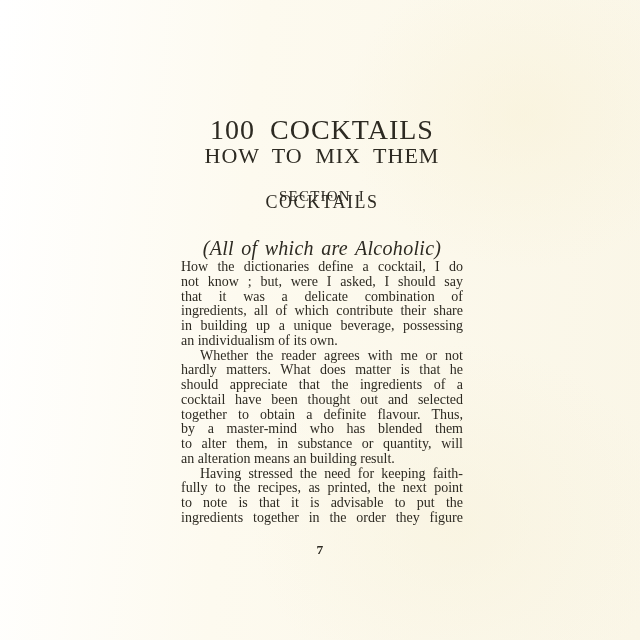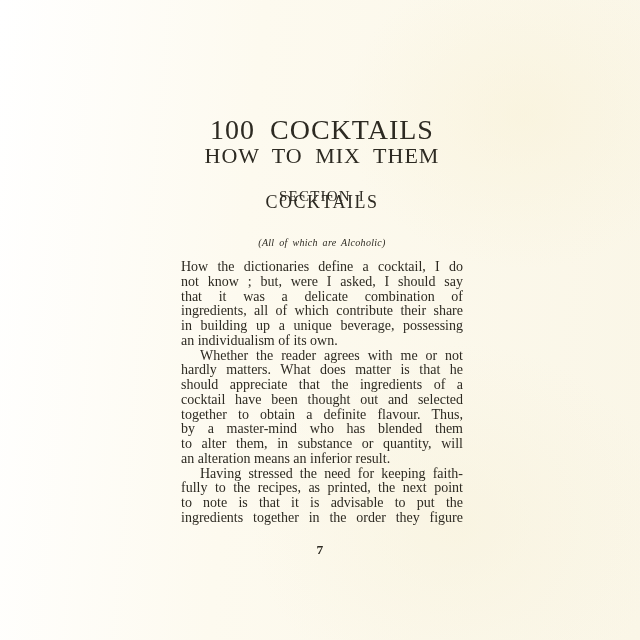--- a/index.html
+++ b/index.html
@@ -49,21 +49,21 @@
     letter-spacing: 1.2px;
     word-spacing: 3px;
   }
   .chapter-heading {
     top: 192px;
     font-size: 18px;
     letter-spacing: 1.5px;
   }
   .subtitle-italic {
     top: 237px;
-    font-size: 10px;
+    font-size: 20px;
     font-style: italic;
     letter-spacing: 0.3px;
     word-spacing: 2px;
   }
   .body-text {
     position: absolute;
     left: 181px;
     top: 260px;
     width: 282px;
     font-size: 14px;
@@ -108,20 +108,20 @@
       <div class="line">ingredients, all of which contribute their share</div>
       <div class="line">in building up a unique beverage, possessing</div>
       <div class="line para-end">an individualism of its own.</div>
       <div class="line indent">Whether the reader agrees with me or not</div>
       <div class="line">hardly matters. What does matter is that he</div>
       <div class="line">should appreciate that the ingredients of a</div>
       <div class="line">cocktail have been thought out and selected</div>
       <div class="line">together to obtain a definite flavour. Thus,</div>
       <div class="line">by a master-mind who has blended them</div>
       <div class="line">to alter them, in substance or quantity, will</div>
-      <div class="line para-end">an alteration means an inferior result.</div>
+      <div class="line para-end">an alteration means an building result.</div>
       <div class="line indent">Having stressed the need for keeping faith-</div>
       <div class="line">fully to the recipes, as printed, the next point</div>
       <div class="line">to note is that it is advisable to put the</div>
       <div class="line">ingredients together in the order they figure</div>
     </div>
   <div class="page-number">7</div>
 </div>
 
 </body></html>

